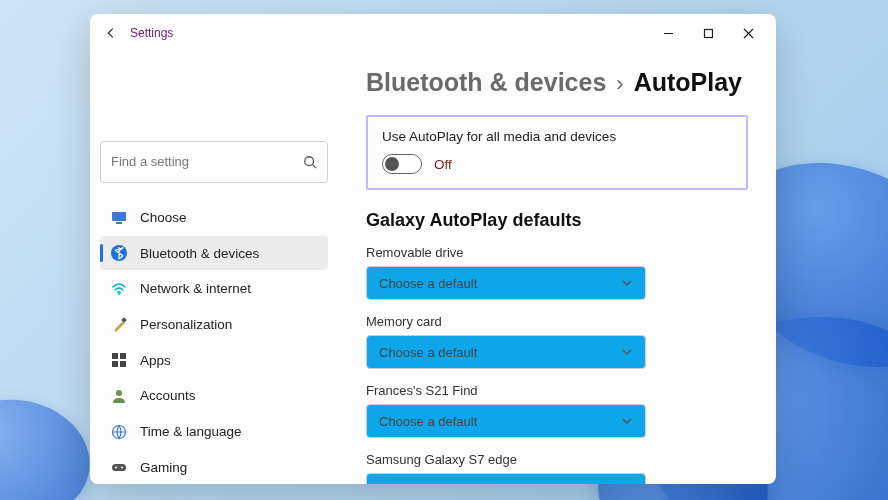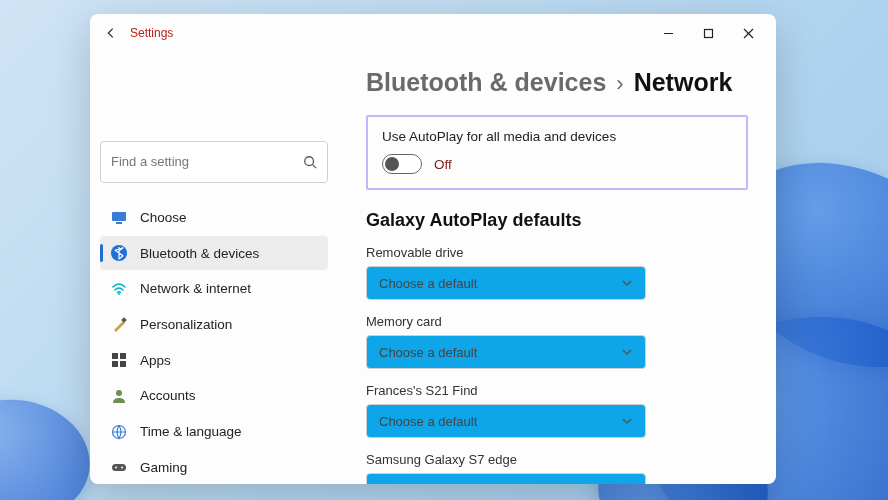--- a/index.html
+++ b/index.html
@@ -19,21 +19,21 @@
   .p4 { width: 150px; height: 120px; left: -60px; bottom: -20px; transform: rotate(8deg);
         background: radial-gradient(circle at 30% 30%, #75a5ee, #2d68d2 80%); }
 
   .window {
     position: absolute; left: 90px; top: 14px; width: 686px; height: 470px;
     background: #fdfdfd; border-radius: 8px; box-shadow: 0 12px 40px rgba(0,0,0,0.18);
     display: flex; flex-direction: column; overflow: hidden;
   }
   .titlebar {
     height: 38px; display: flex; align-items: center; padding: 0 8px;
-    font-size: 12px; color: #b91c1c;
+    font-size: 12px; color: #701a75;
   }
   .back-btn { width: 26px; height: 26px; display:flex; align-items:center; justify-content:center; cursor:pointer; border-radius:4px; }
   .back-btn svg { width: 14px; height: 14px; stroke:#333; fill:none; stroke-width:1.5; }
   .title-txt { margin-left: 6px; }
   .win-controls { margin-left: auto; display:flex; }
   .win-controls .wc { width: 40px; height: 30px; display:flex; align-items:center; justify-content:center; cursor:pointer; }
   .win-controls svg { width: 11px; height: 11px; stroke:#222; fill:none; stroke-width:1.2; }
 
   .body { flex:1; display:flex; overflow:hidden; }
   .sidebar { width: 248px; padding: 0 10px 0 10px; border-right: none; display:flex; flex-direction:column; }
@@ -214,21 +214,21 @@
             </span>
             <span class="nav-label">Gaming</span>
           </div>
         </div>
     </div>
 
     <div class="main">
       <div class="breadcrumb">
         <span class="bc-parent">Bluetooth &amp; devices</span>
         <span class="bc-sep">›</span>
-        <span class="bc-current">Network</span>
+        <span class="bc-current">AutoPlay</span>
       </div>
 
       <div class="highlight-box">
         <div class="hl-label">Use AutoPlay for all media and devices</div>
         <div class="toggle-row">
           <div class="toggle">
             <div class="knob"></div>
           </div>
           <div class="toggle-state">Off</div>
         </div>

